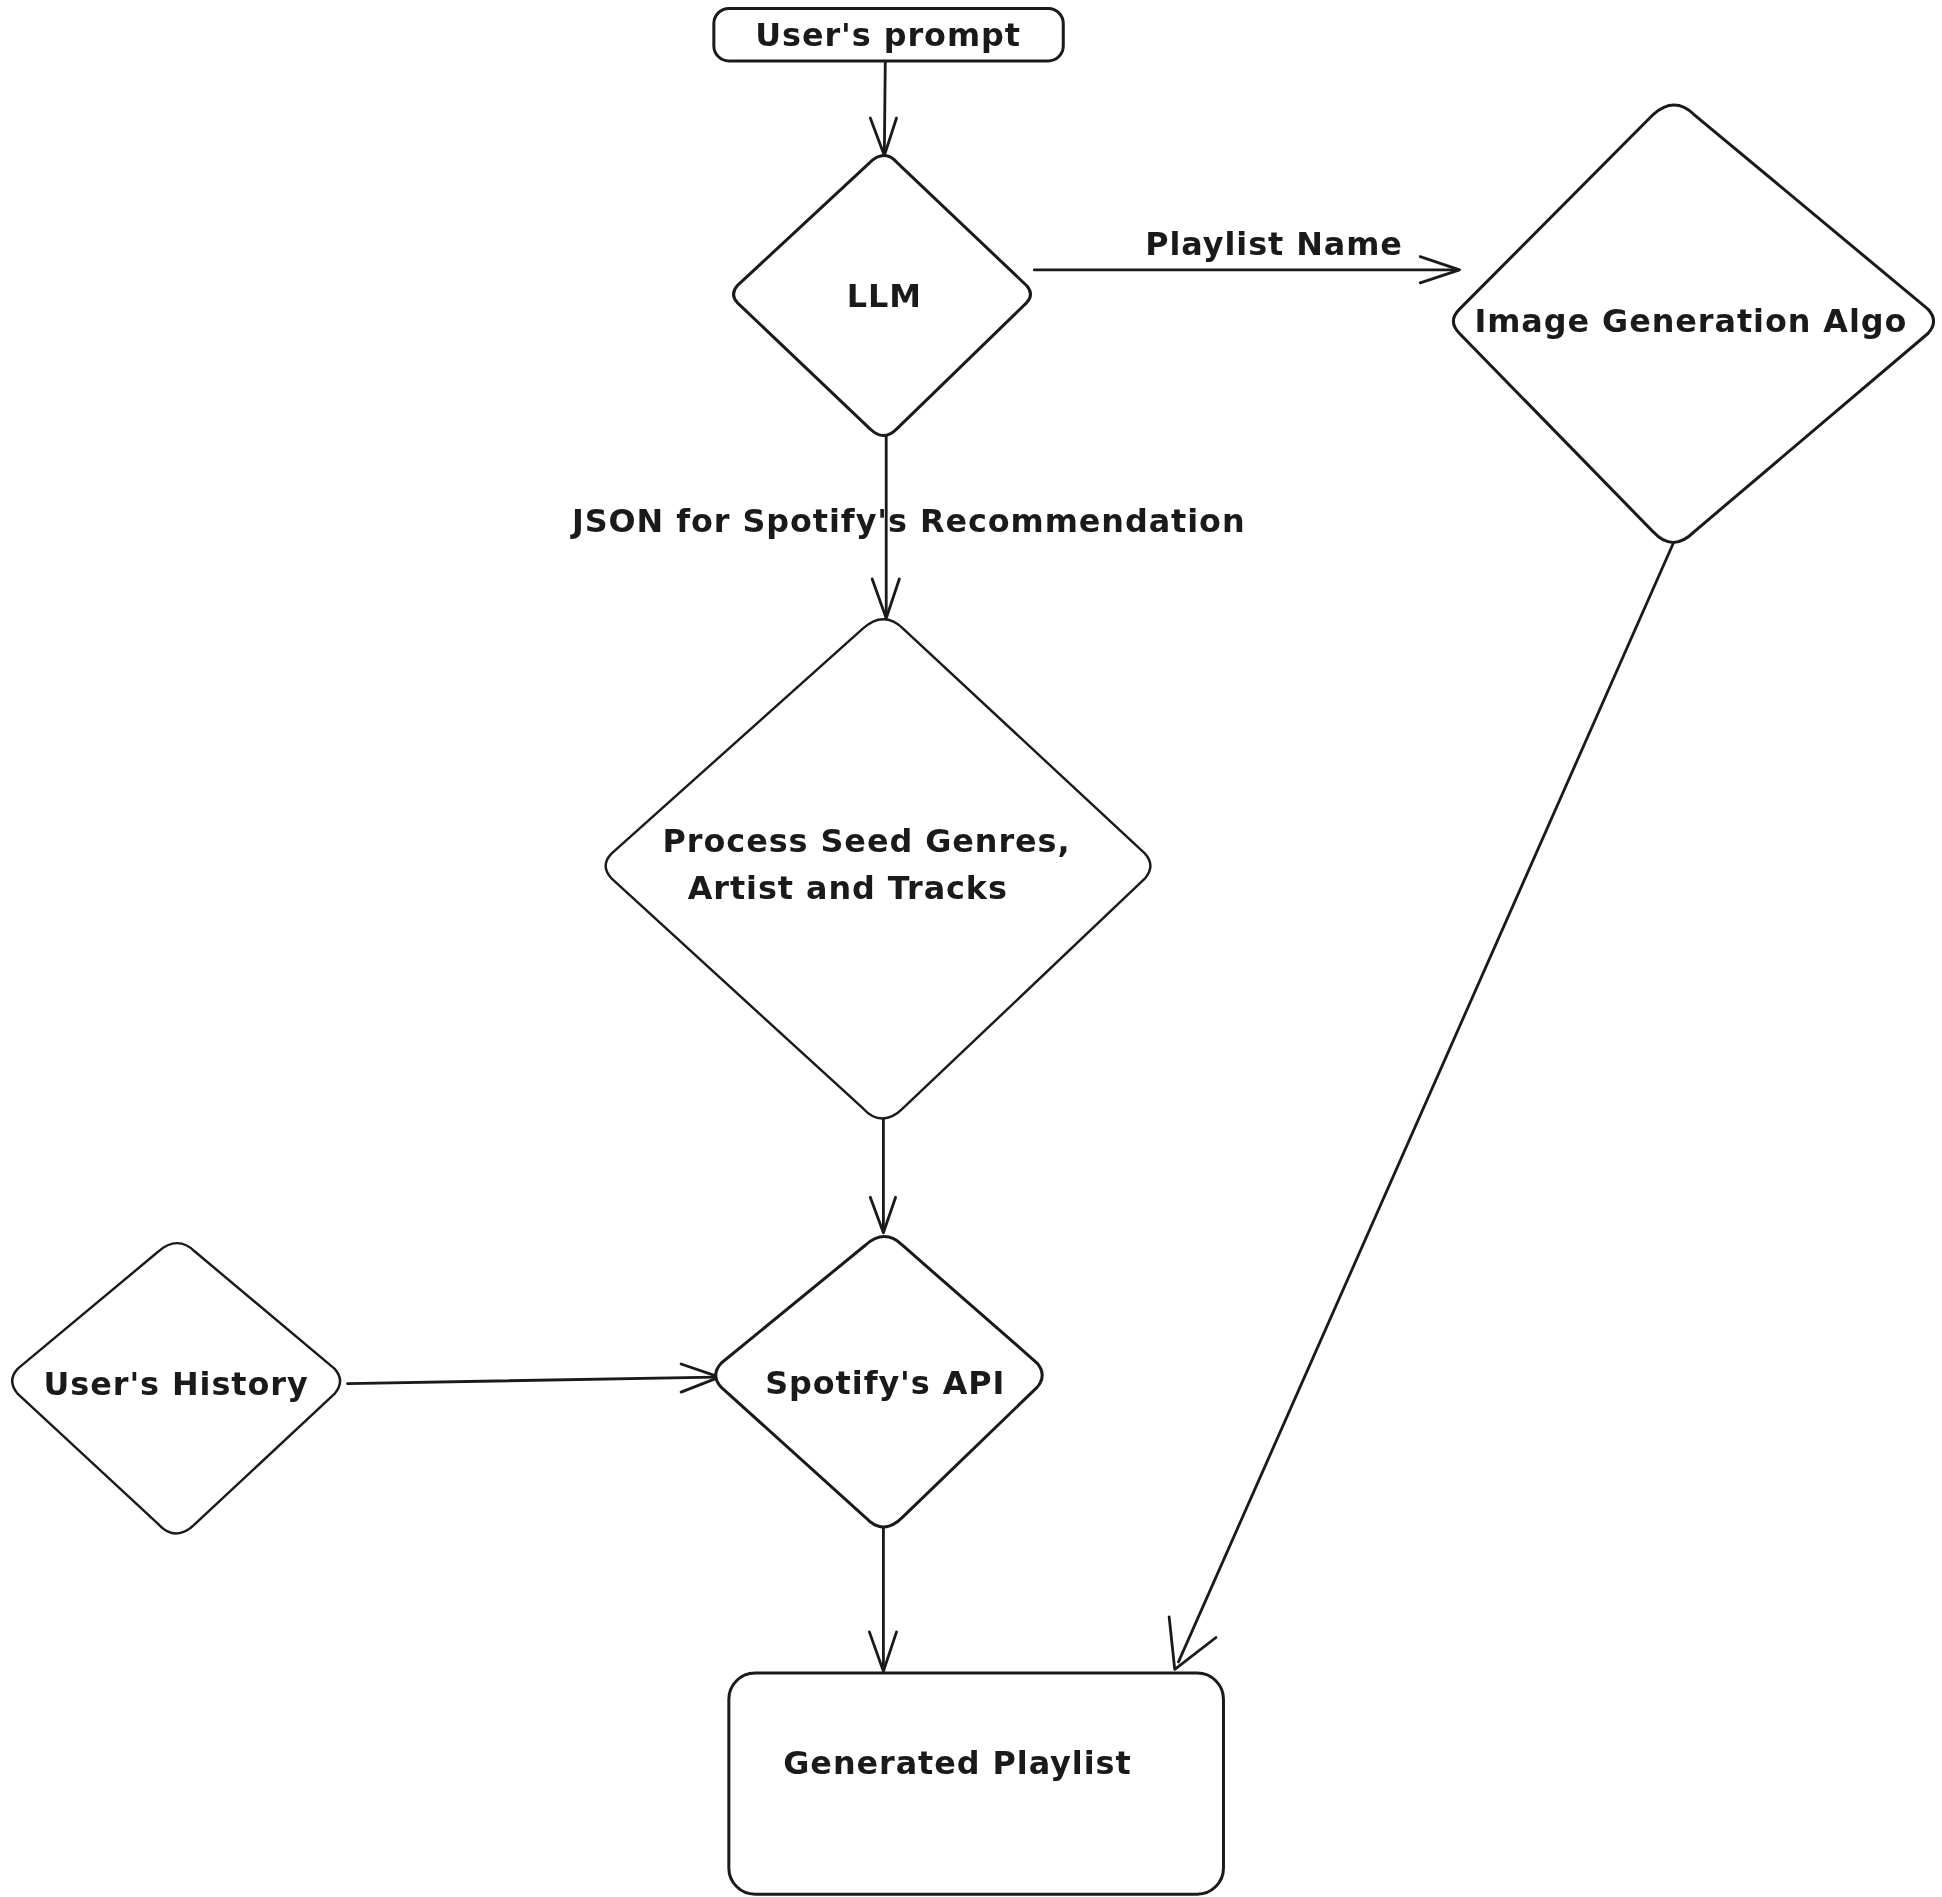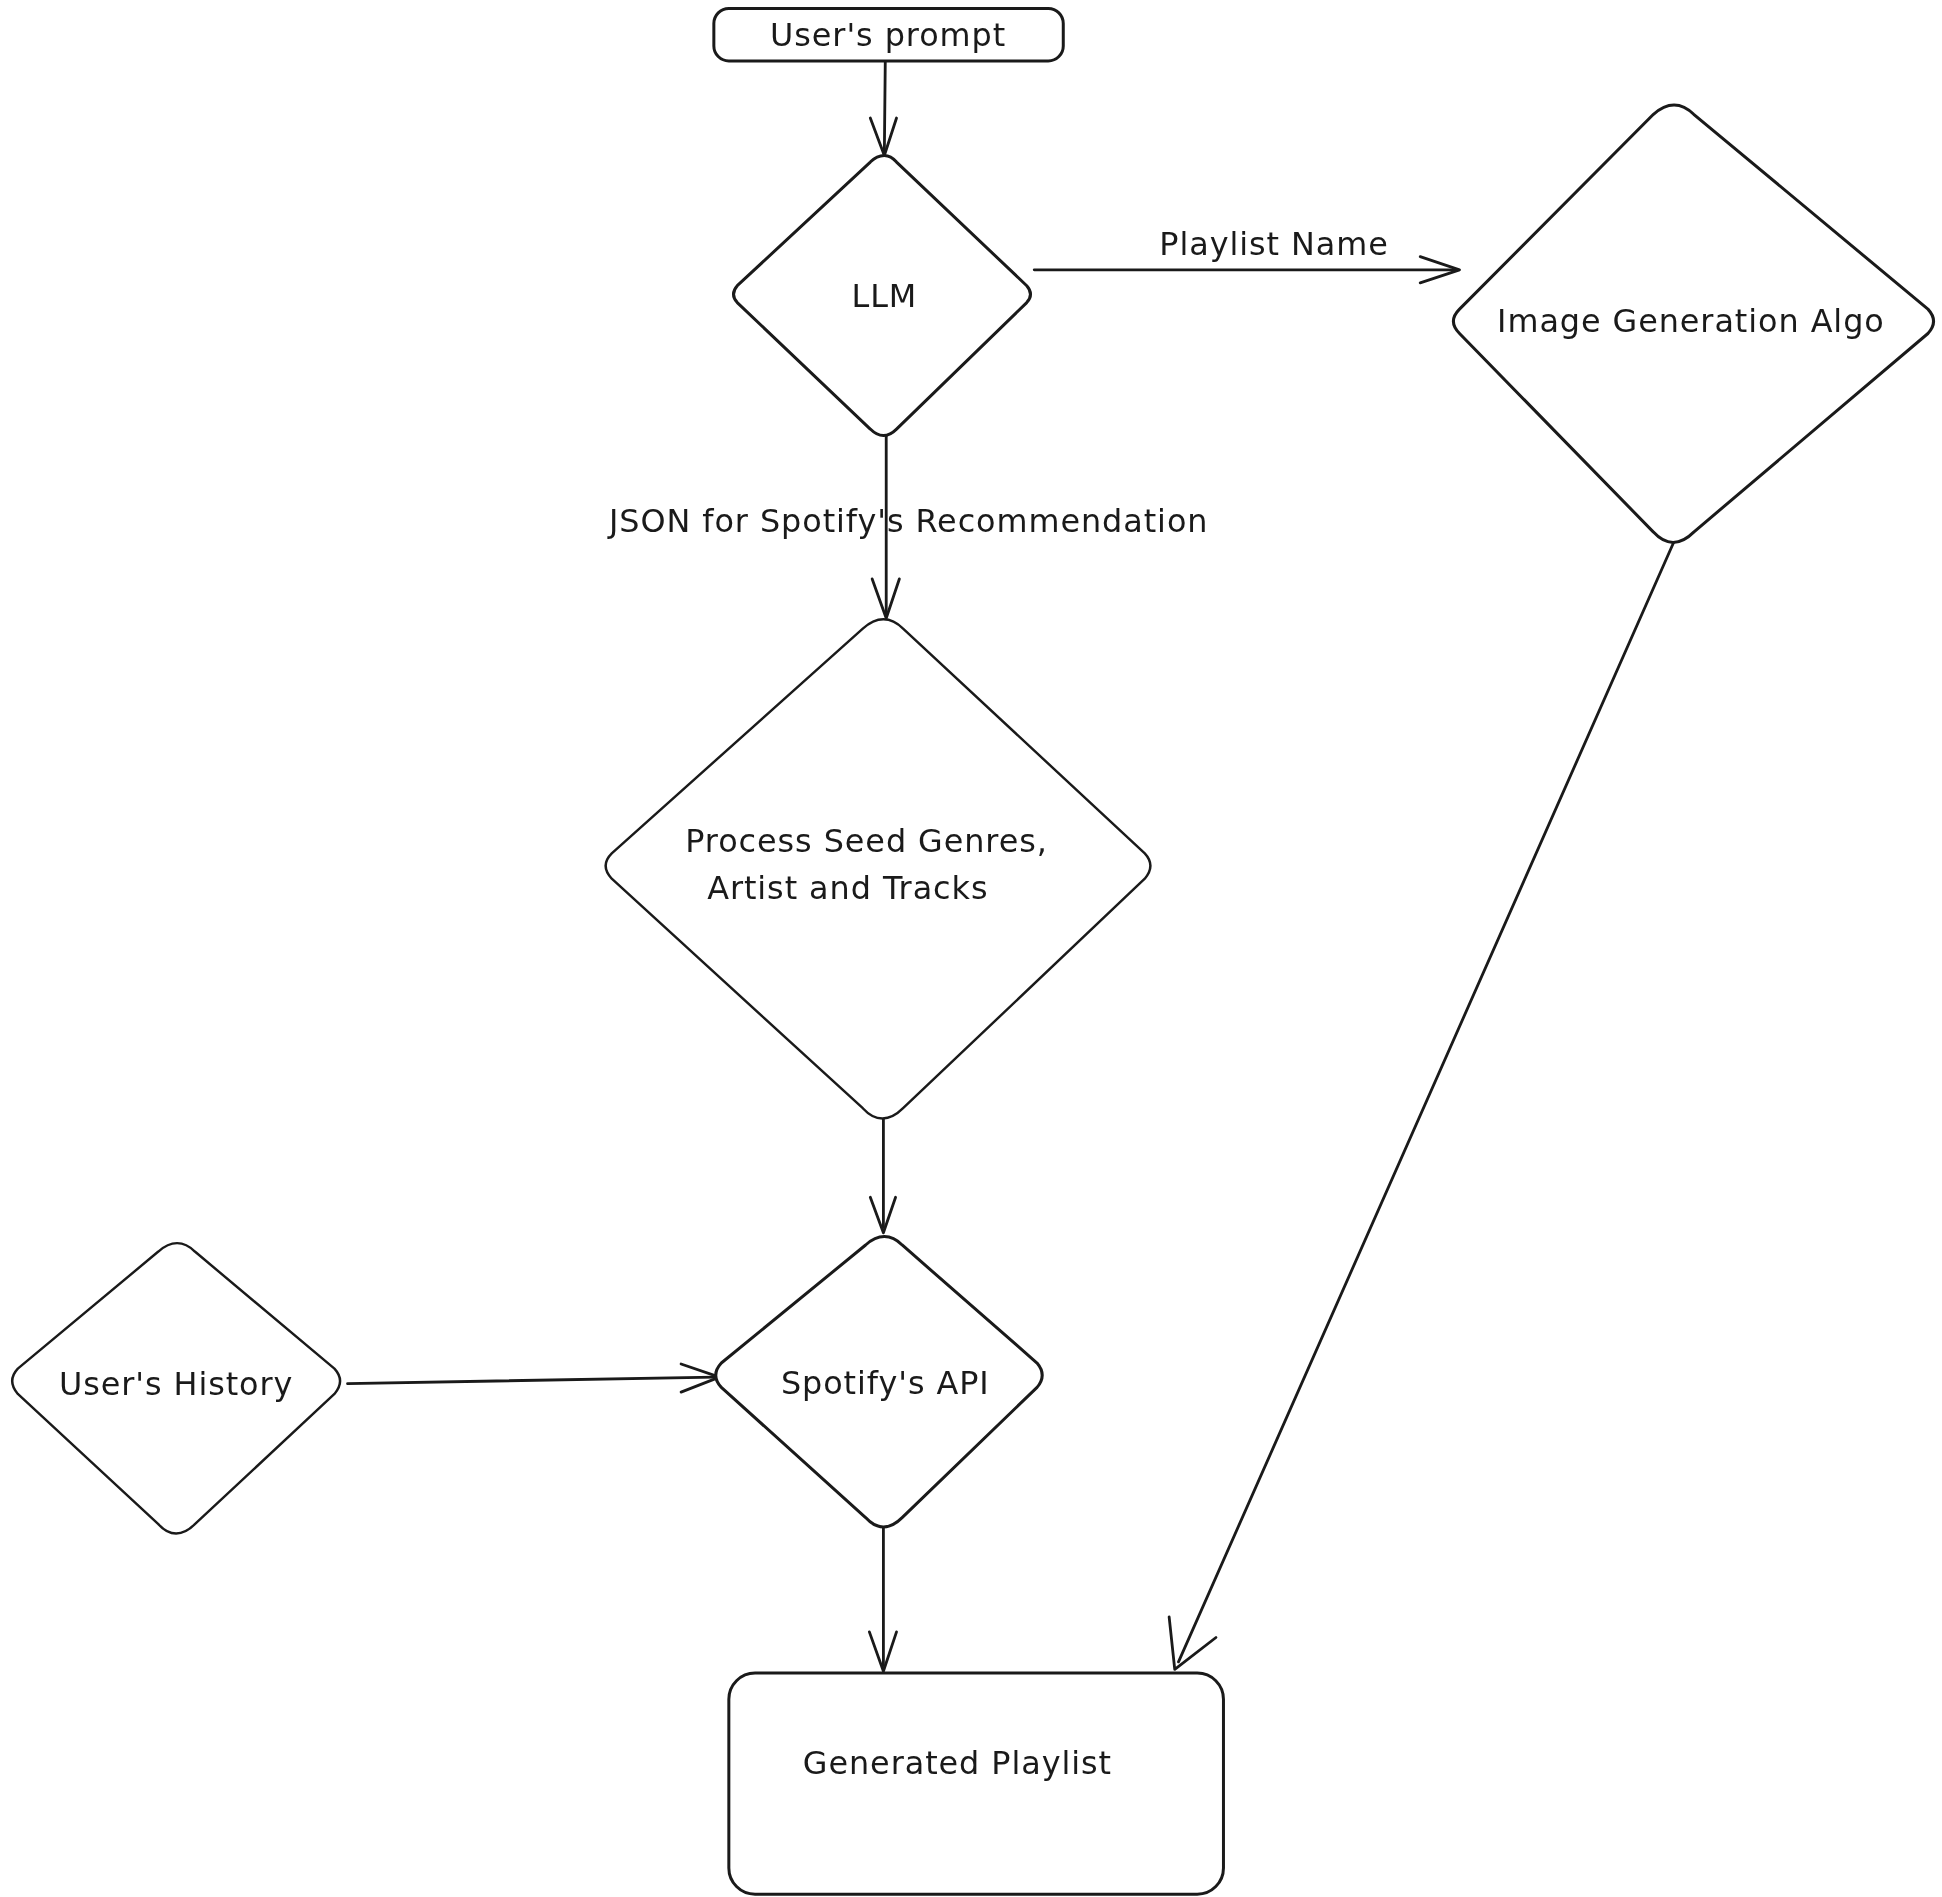--- a/index.html
+++ b/index.html
@@ -10,20 +10,21 @@
   }
   body {
     font-family: "DejaVu Sans", sans-serif;
   }
   #canvas {
     position: relative;
     width: 1942px;
     height: 1897px;
     background: #ffffff;
     overflow: hidden;
+    font-weight: bold;
   }
   #flow-svg {
     position: absolute;
     top: 0;
     left: 0;
     width: 1942px;
     height: 1897px;
     display: block;
   }
   .node-shape {

